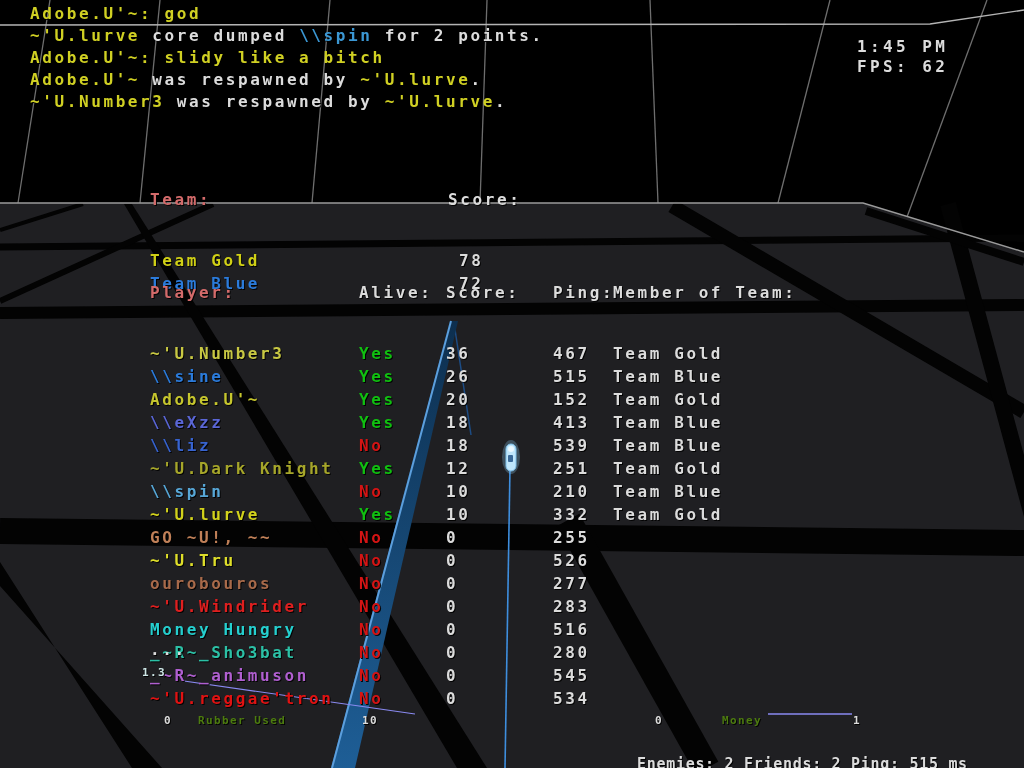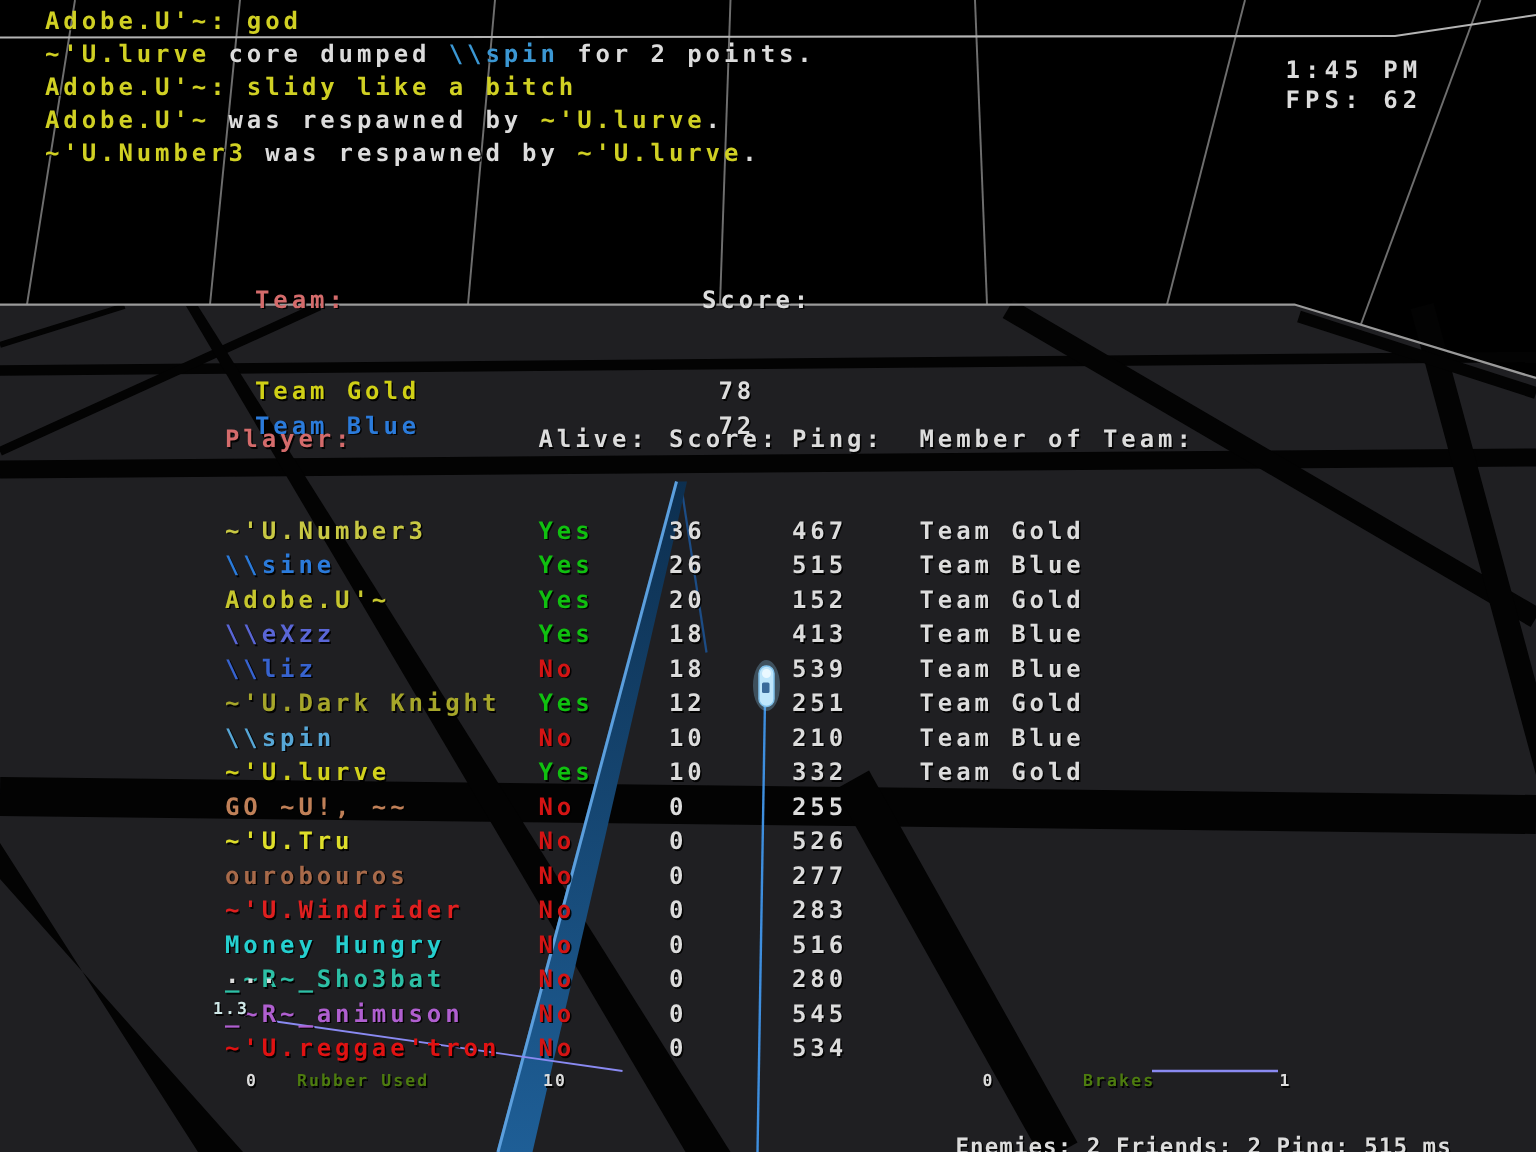--- a/index.html
+++ b/index.html
@@ -13,21 +13,21 @@
   .status{font-size:15px;letter-spacing:0.7px;}
   .salmon{color:#d46b6b;}
   .red{color:#4d7c0f;}
   .white{color:#dcdcdc;}
   .chat-line{height:22px;white-space:pre;}
   .trow,.prow,.hrow{position:relative;height:23px;}
   .trow span,.prow span,.hrow span{position:absolute;top:0;white-space:pre;}
   .c0{left:0;}
   .c1{left:209px;}
   .c2{left:296px;}
-  .c3{left:378px;}
+  .c3{left:403px;}
   .c4{left:463px;}
   .cs{left:309px;}
   .th{left:298px;}
 </style>
 </head>
 <body>
 
 <div id="stage">
 
   <svg id="arena" viewBox="0 0 1024 768">
@@ -81,21 +81,21 @@
 
     <line x1="184" y1="681" x2="415" y2="714" stroke="#8a8af2" stroke-width="1.2"></line>
     <line x1="768" y1="714" x2="852" y2="714" stroke="#8a8af2" stroke-width="1.6"></line>
   </svg>
 
   <div class="t" style="left:30px;top:3px;line-height:22px;"><div class="chat-line"><span style="color: rgb(208, 208, 35);">Adobe.U'~: god</span></div><div class="chat-line"><span style="color: rgb(208, 208, 35);">~'U.lurve </span><span style="color: rgb(220, 220, 220);">core dumped </span><span style="color: rgb(59, 151, 211);">\\spin</span><span style="color: rgb(220, 220, 220);"> for 2 points.</span></div><div class="chat-line"><span style="color: rgb(208, 208, 35);">Adobe.U'~: slidy like a bitch</span></div><div class="chat-line"><span style="color: rgb(208, 208, 35);">Adobe.U'~ </span><span style="color: rgb(220, 220, 220);">was respawned by </span><span style="color: rgb(208, 208, 35);">~'U.lurve</span><span style="color: rgb(220, 220, 220);">.</span></div><div class="chat-line"><span style="color: rgb(208, 208, 35);">~'U.Number3 </span><span style="color: rgb(220, 220, 220);">was respawned by </span><span style="color: rgb(208, 208, 35);">~'U.lurve</span><span style="color: rgb(220, 220, 220);">.</span></div></div>
 
   <div class="t wide" style="left:857px;top:37px;">1:45 PM</div>
   <div class="t wide" style="left:857px;top:57px;">FPS: 62</div>
 
-  <div class="t" style="left:150px;top:152px;margin-left:20px;">
+  <div class="t" style="left:150px;top:152px;">
     <div class="hrow">
       <span class="c0 salmon">Team:</span>
       <span class="th white">Score:</span>
     </div>
     <div><div class="trow"><span class="c0" style="color: rgb(208, 208, 22);">Team Gold</span><span class="cs white">78</span></div><div class="trow"><span class="c0" style="color: rgb(43, 123, 219);">Team Blue</span><span class="cs white">72</span></div></div>
   </div>
 
   <div class="t" style="left:150px;top:245px;">
     <div class="hrow">
       <span class="c0 salmon">Player:</span>
@@ -112,19 +112,19 @@
   <div class="t small" style="left:142px;top:666px;color:#cfe8e8;">1.3</div>
 
   <div>
     <span class="t small white" style="left:164px;top:714px;">0</span>
     <span class="t small red" style="left:198px;top:714px;">Rubber Used</span>
     <span class="t small white" style="left:362px;top:714px;">10</span>
   </div>
 
   <div>
     <span class="t small white" style="left:655px;top:714px;">0</span>
-    <span class="t small red" style="left:722px;top:714px;">Brakes</span>
+    <span class="t small red" style="left:722px;top:714px;">Money</span>
     <span class="t small white" style="left:853px;top:714px;">1</span>
   </div>
 
   <div class="t status white" style="left:637px;top:755px;">Enemies: 2 Friends: 2 Ping: 515 ms</div>
 
 </div>
 
 </body></html>

